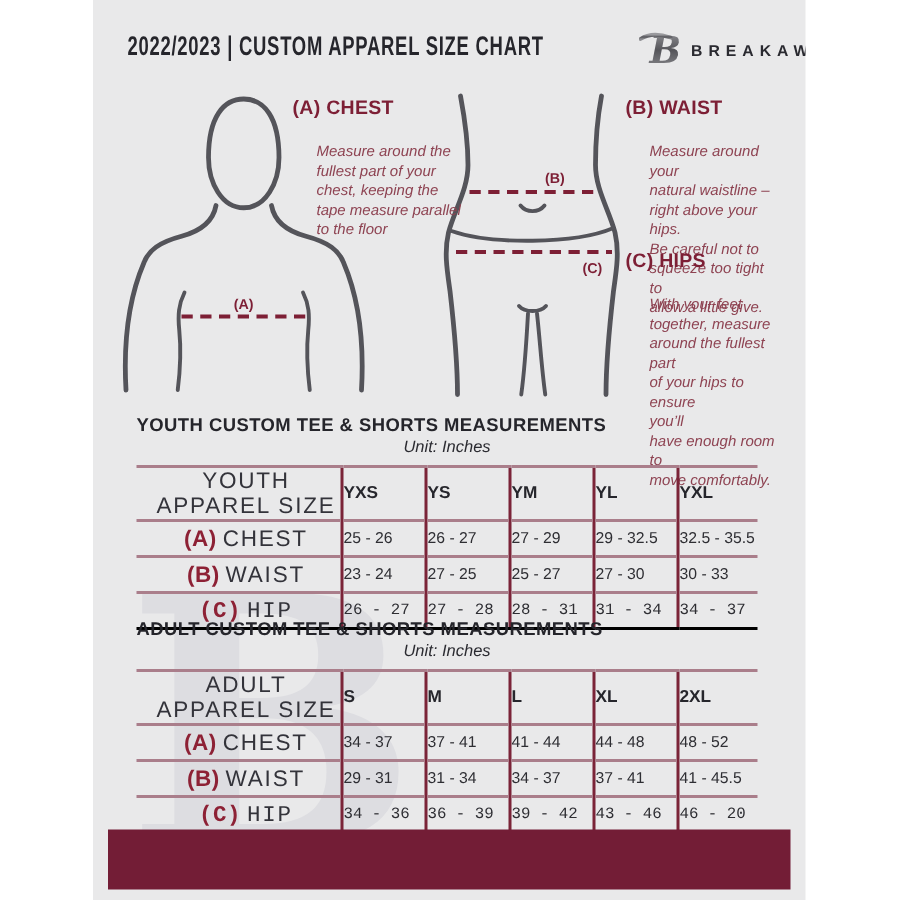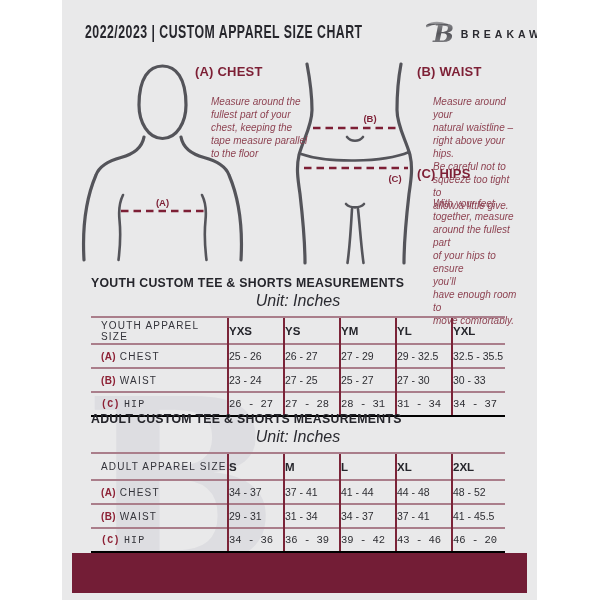--- a/index.html
+++ b/index.html
@@ -42,40 +42,40 @@
   
   .sec{position:absolute;left:0;width:475px;z-index:1;}
   .sec-youth{top:276px;}
   .sec-adult{top:412px;border-radius:10px;}
   .sec-title{
     width:414px;margin-left:29px;text-align:left;
     font-size:12.3px;font-weight:700;color:#25252b;letter-spacing:.3px;
   }
   .sec-unit{
     width:414px;margin-left:29px;text-align:center;
-    font-size:16px;font-style:italic;font-weight:500;color:#2b2b31;margin-top:2px;
+    font-size:11px;font-style:italic;font-weight:500;color:#2b2b31;margin-top:2px;
   }
   table.size-table{
     border-collapse:collapse;table-layout:fixed;width:414px;margin-left:29px;margin-top:6px;
   }
   table.size-table col.c0{width:137px;}
   table.size-table col.cv{width:56px;}
   table.size-table col.cl{width:53px;}
   table.size-table th,table.size-table td{
     padding:0;border-top:2px solid #aa7e8b;height:22px;vertical-align:middle;
   }
   table.size-table thead th{height:25px;}
   table.size-table tr.last th,table.size-table tr.last td{border-bottom:2px solid #000000;font-family:Liberation Mono, monospace;}
   table.size-table .val{
     border-left:2px solid #7b2438;text-align:left;
     font-size:10.5px;font-weight:400;color:#2e2e33;
   }
   table.size-table thead .val{font-size:11.5px;font-weight:700;color:#26262c;}
   table.size-table .lbl{
-    text-align:left;padding-left:10px;font-size:10px;color:#33333a;letter-spacing:1.2px;
+    text-align:center;padding-left:10px;font-size:15px;color:#33333a;letter-spacing:1.2px;
     font-weight:400;
   }
   table.size-table tbody .lbl .key{font-weight:700;color:#8d2135;letter-spacing:.3px;margin-right:4px;}
   
   .watermark{
     position:absolute;left:22px;top:368px;z-index:0;
     font-family:"DejaVu Serif",serif;font-weight:700;font-size:230px;line-height:1;
     color:#dddde1;user-select:none;
   }
   .footer-bar{

